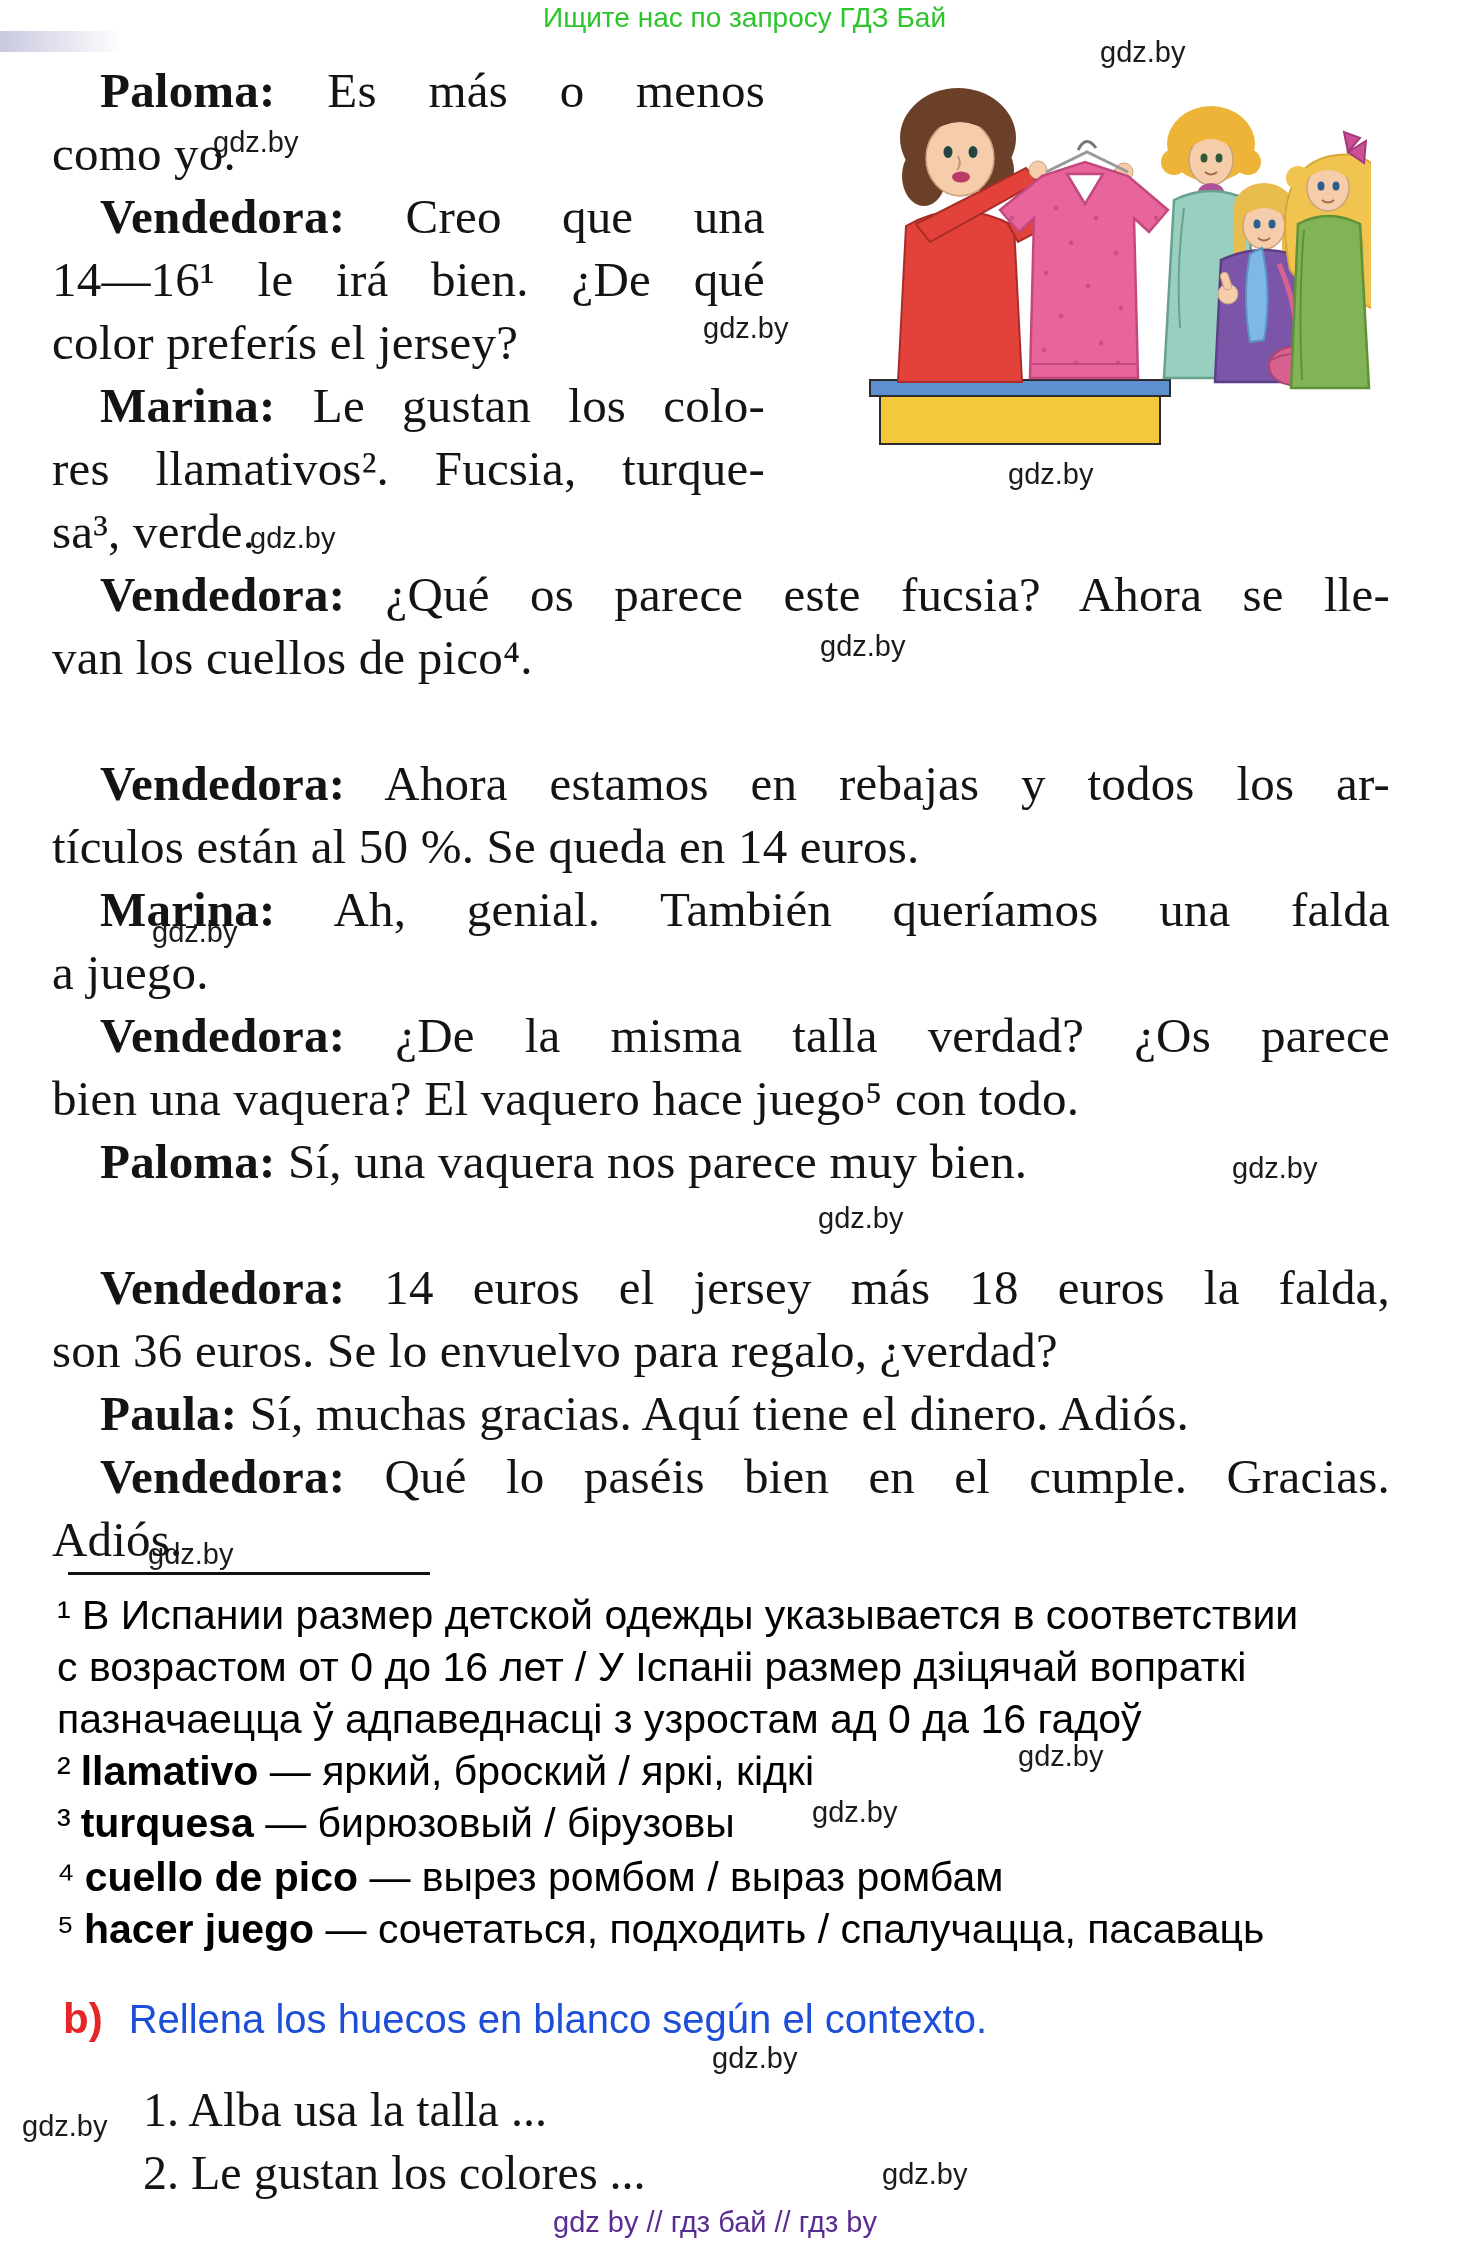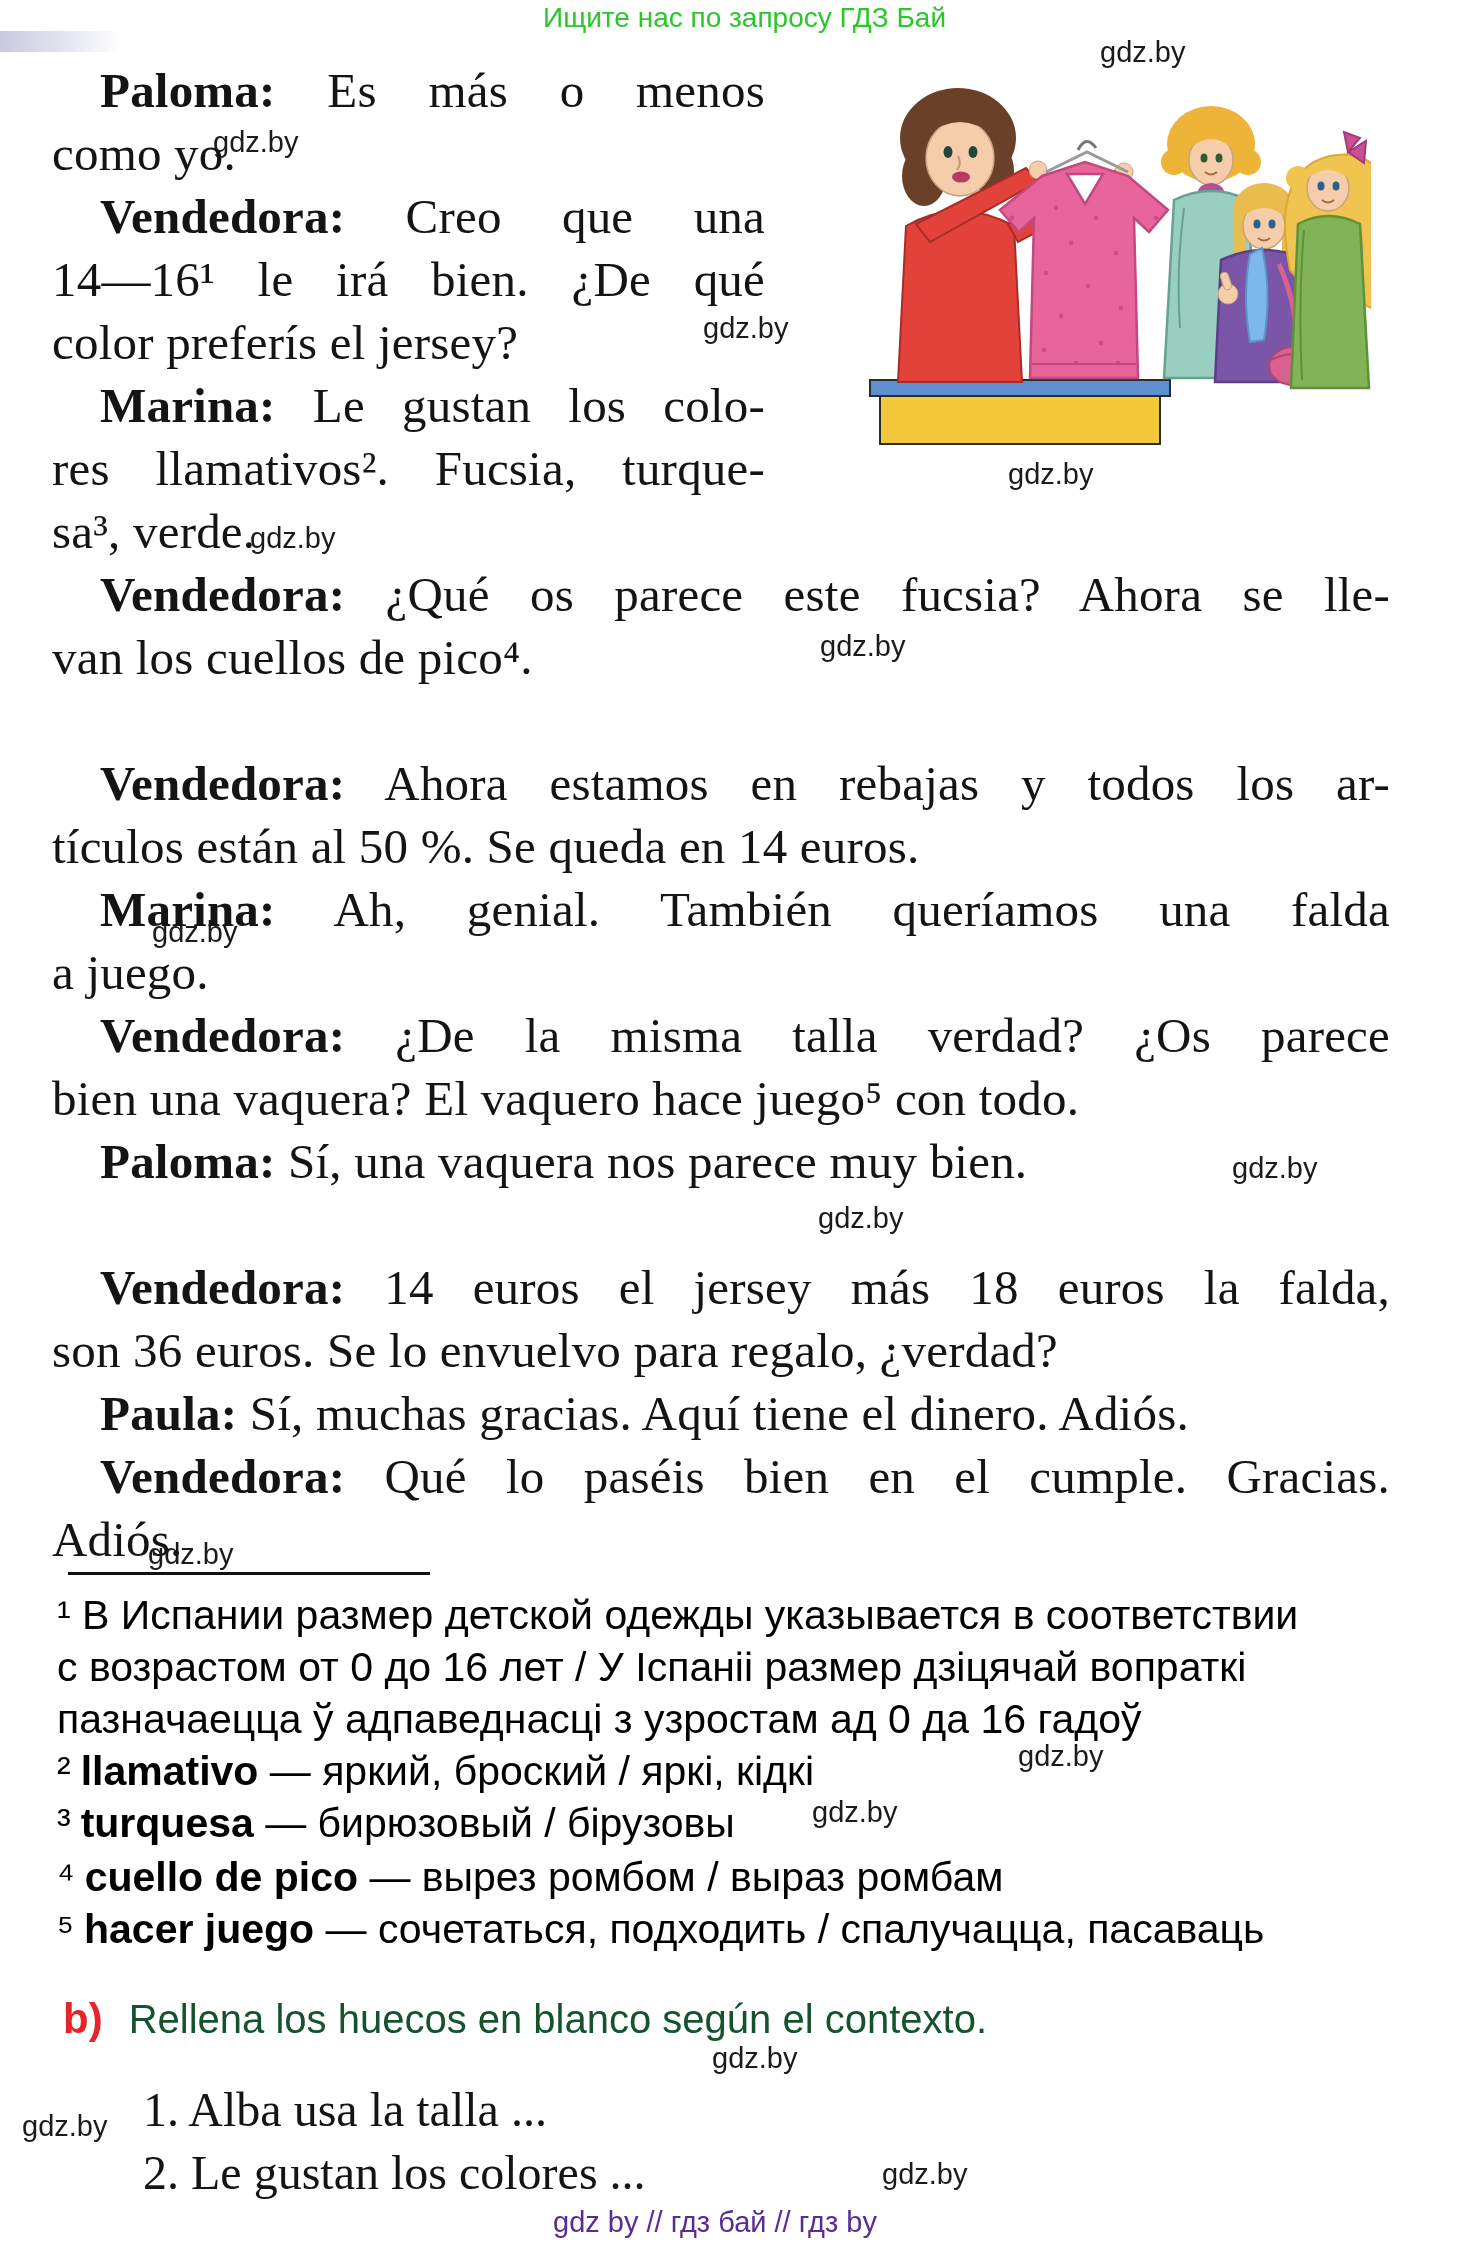--- a/index.html
+++ b/index.html
@@ -43,21 +43,21 @@
     white-space:nowrap;
   }
   .fn b{font-weight:700;}
   .fnm{margin-right:10px;}
   .exrow{position:absolute;left:63px;top:1995px;white-space:nowrap;}
   .exlabel{
     font-family:"Liberation Sans","DejaVu Sans",sans-serif;font-weight:700;
     font-size:42px;color:var(--exercise_red);margin-right:26px;
   }
   .extext{
-    font-family:"Liberation Sans","DejaVu Sans",sans-serif;font-size:40px;color:#14532d;
+    font-family:"Liberation Sans","DejaVu Sans",sans-serif;font-size:40px;color:#1d4ed8;
   }
   .exitem{
     position:absolute;left:143px;font-size:48px;color:var(--ink);white-space:nowrap;
   }
   .footerlinks{
     position:absolute;left:553px;top:2206px;
     font-family:"Liberation Sans","DejaVu Sans",sans-serif;font-size:29px;
     color:var(--footer_purple);white-space:nowrap;
   }
   .illus{position:absolute;left:866px;top:58px;width:505px;height:390px;}

